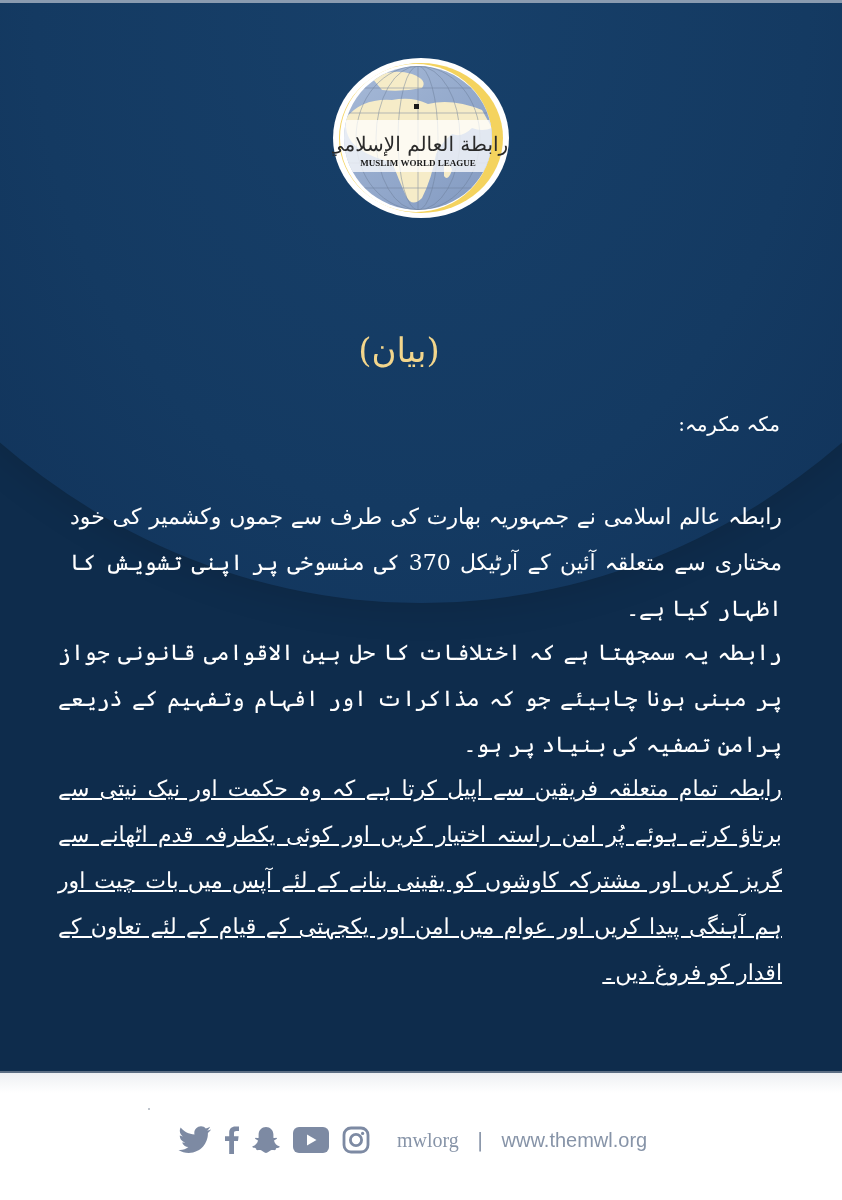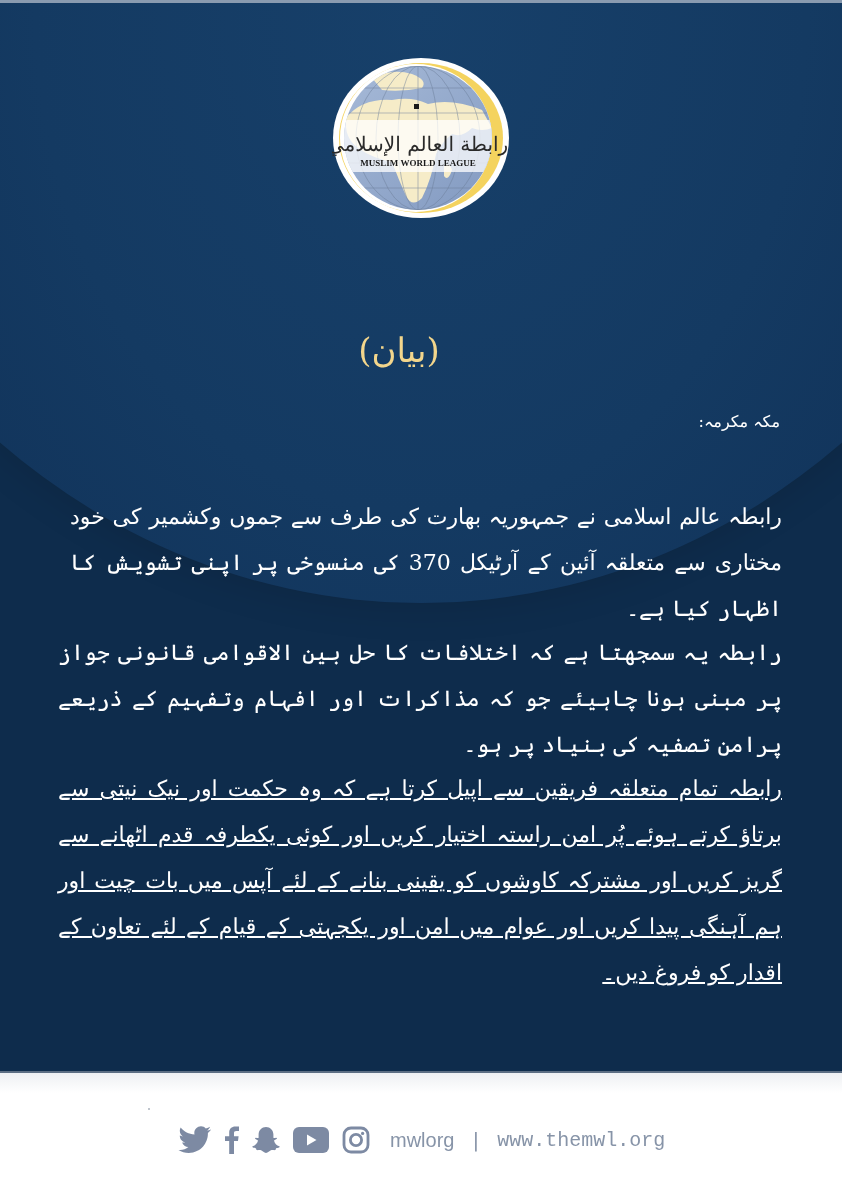--- a/index.html
+++ b/index.html
@@ -20,38 +20,38 @@
     .footer-shade { position: absolute; left: 0; top: 1073px; width: 842px; height: 20px; background: linear-gradient(#eef0f3, #ffffff); }
 
     .logo { position: absolute; left: 332px; top: 58px; width: 178px; height: 160px; }
 
     .title {
       position: absolute; left: 0; top: 330px; width: 798px; text-align: center;
       color: #f3d68c; font-family: "DejaVu Serif", serif; font-size: 34px; direction: rtl;
     }
     .location {
       position: absolute; right: 62px; top: 412px; color: #ffffff;
-      font-family: "DejaVu Serif", serif; font-size: 16px; direction: rtl; text-align: right;
+      font-family: "DejaVu Serif", serif; font-size: 20px; direction: rtl; text-align: right;
     }
     .para {
       position: absolute; left: 58px; right: 60px; color: #ffffff;
       font-family: "DejaVu Serif", serif; font-size: 22px; line-height: 46px;
       direction: rtl; text-align: justify; text-align-last: right;
     }
     .p1 { top: 494px; margin-left: 12px; }
     .p2 { top: 630px; }
     .p3 { top: 766px; text-decoration: underline; }
 
     .footer-dot { position: absolute; left: 148px; top: 1108px; width: 2px; height: 2px; background: #aab2bd; border-radius: 50%; }
     .footer { position: absolute; left: 178px; top: 1124px; height: 32px; display: flex; align-items: center; }
     .ficon { height: 28px; display: flex; align-items: center; margin-right: 13px; }
     .ficon svg { display: block; }
-    .handle { color: #8794a8; font-family: Liberation Sans, sans-serif; font-size: 20px; margin-left: 7px; }
+    .handle { color: #8794a8; font-family: Liberation Serif, serif; font-size: 20px; margin-left: 14px; }
     .sep { color: #8794a8; font-family: "DejaVu Sans", sans-serif; font-size: 20px; margin: 0 18px; }
-    .site { color: #8794a8; font-family: Liberation Mono, monospace; font-size: 20px; }
+    .site { color: #8794a8; font-family: Liberation Sans, sans-serif; font-size: 20px; }
   </style>
 </head>
 <body>
 
 <div class="top-line"></div>
 
 <div class="panel"></div>
 <div class="panel-bottom-line"></div>
 <div class="footer-shade"></div>
 

